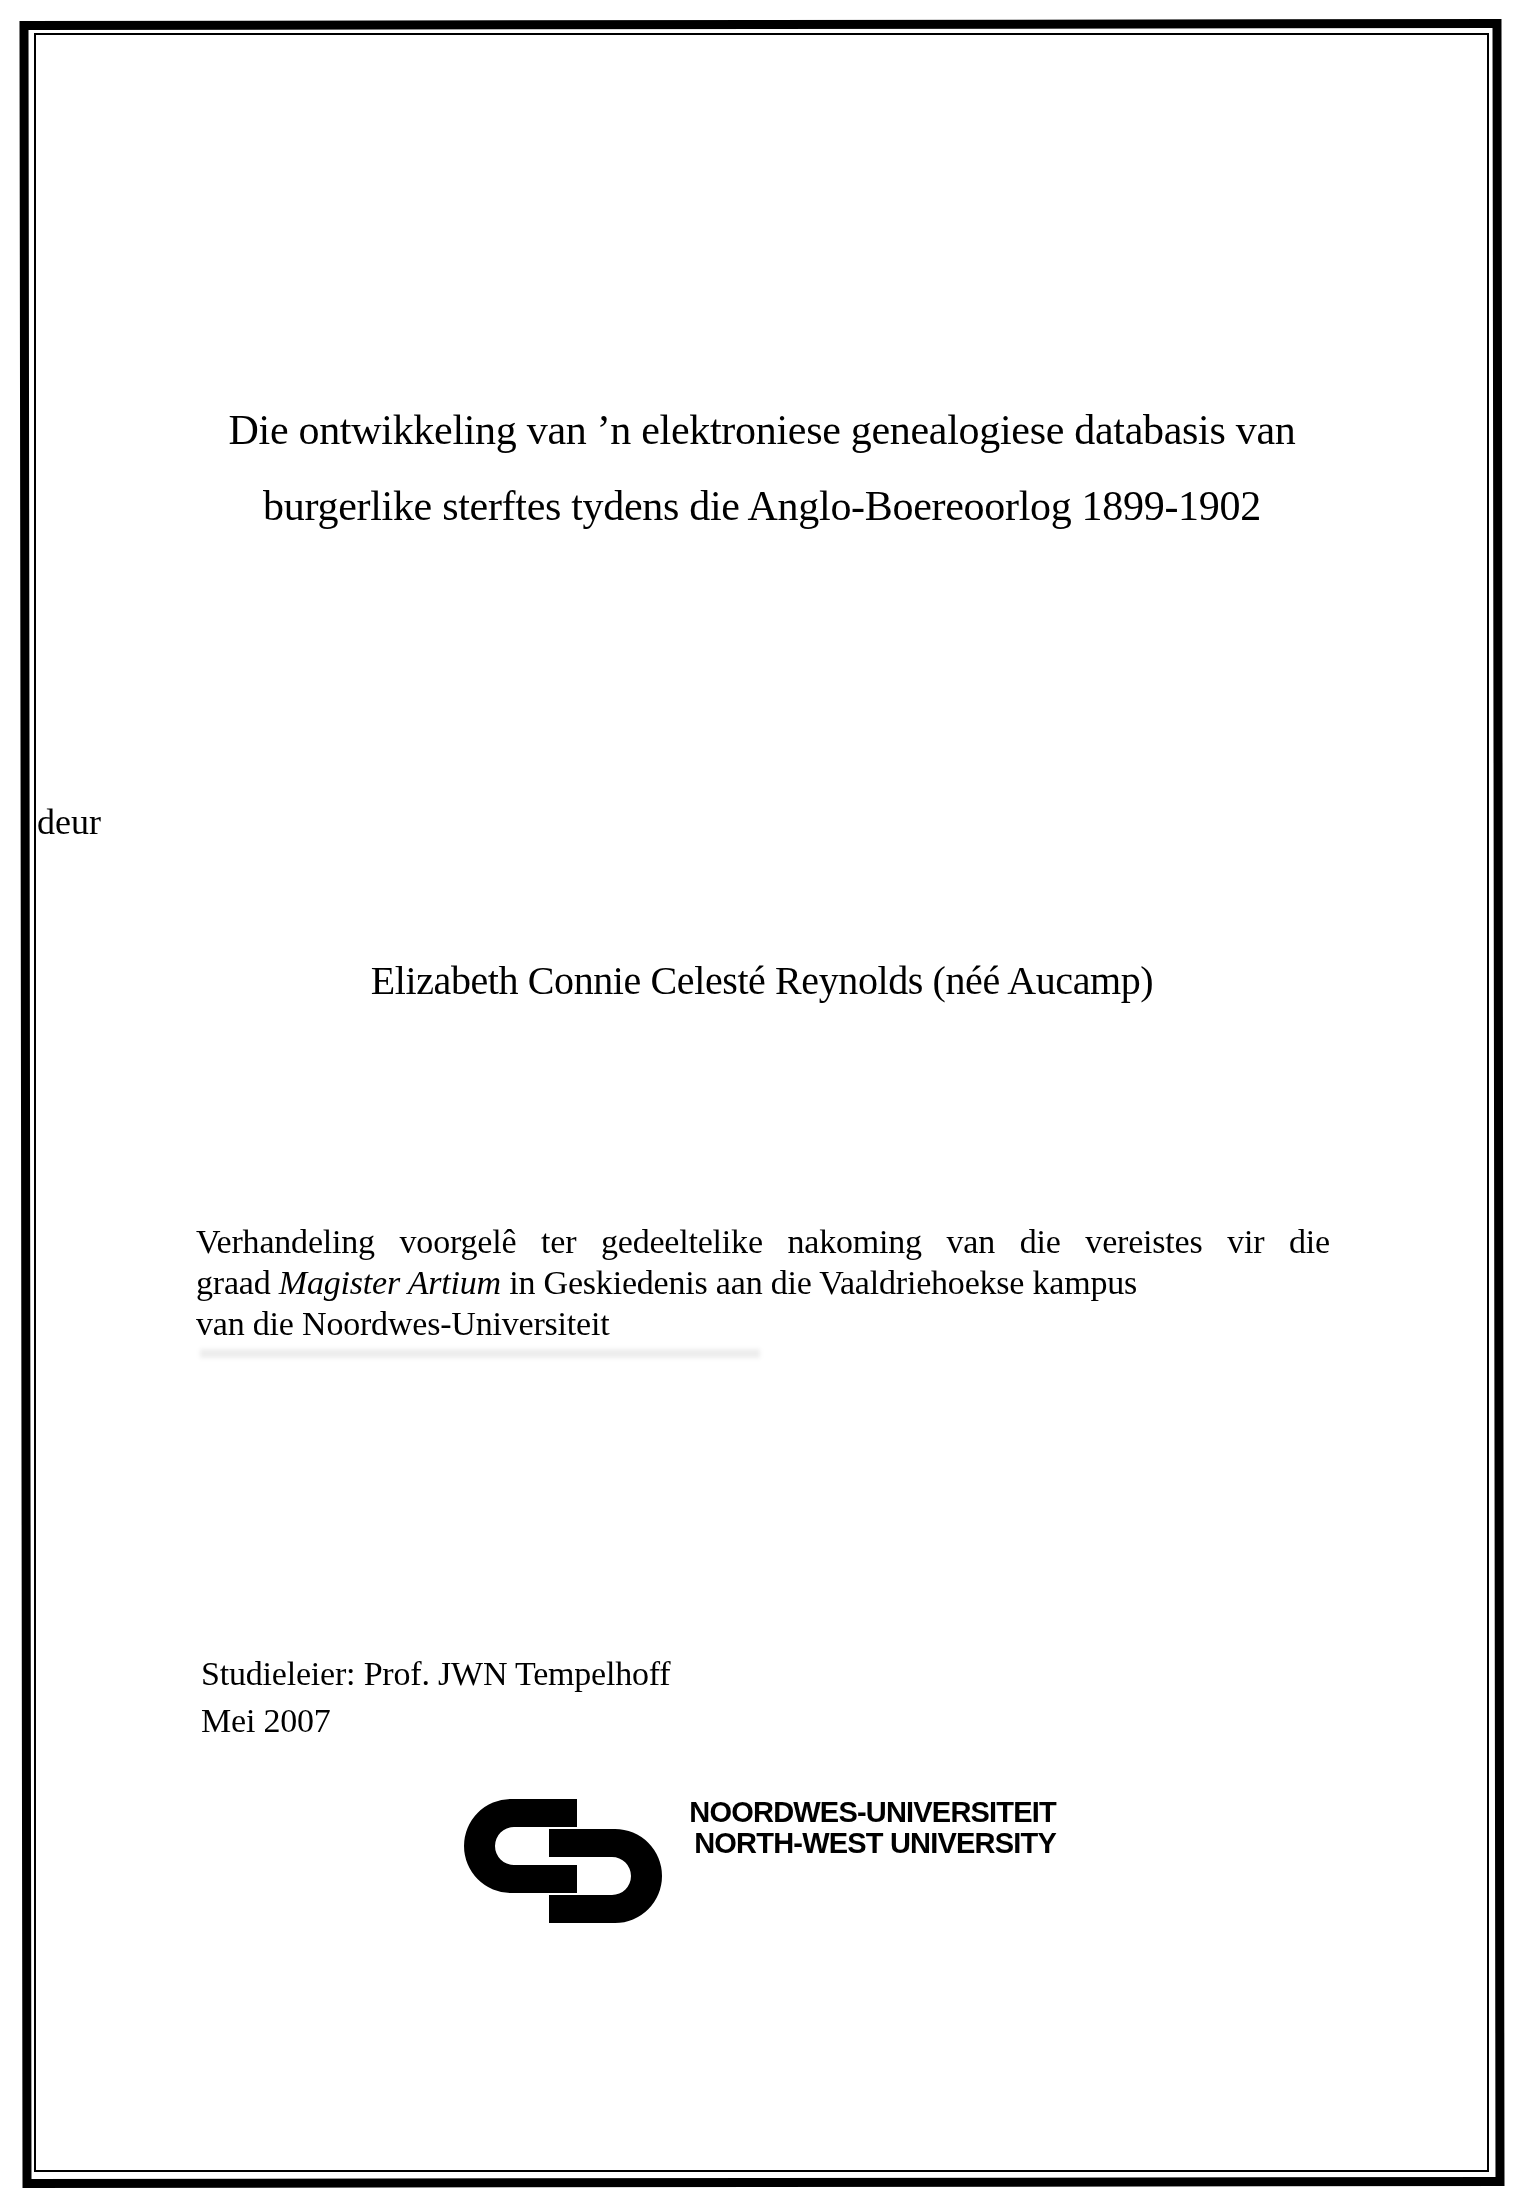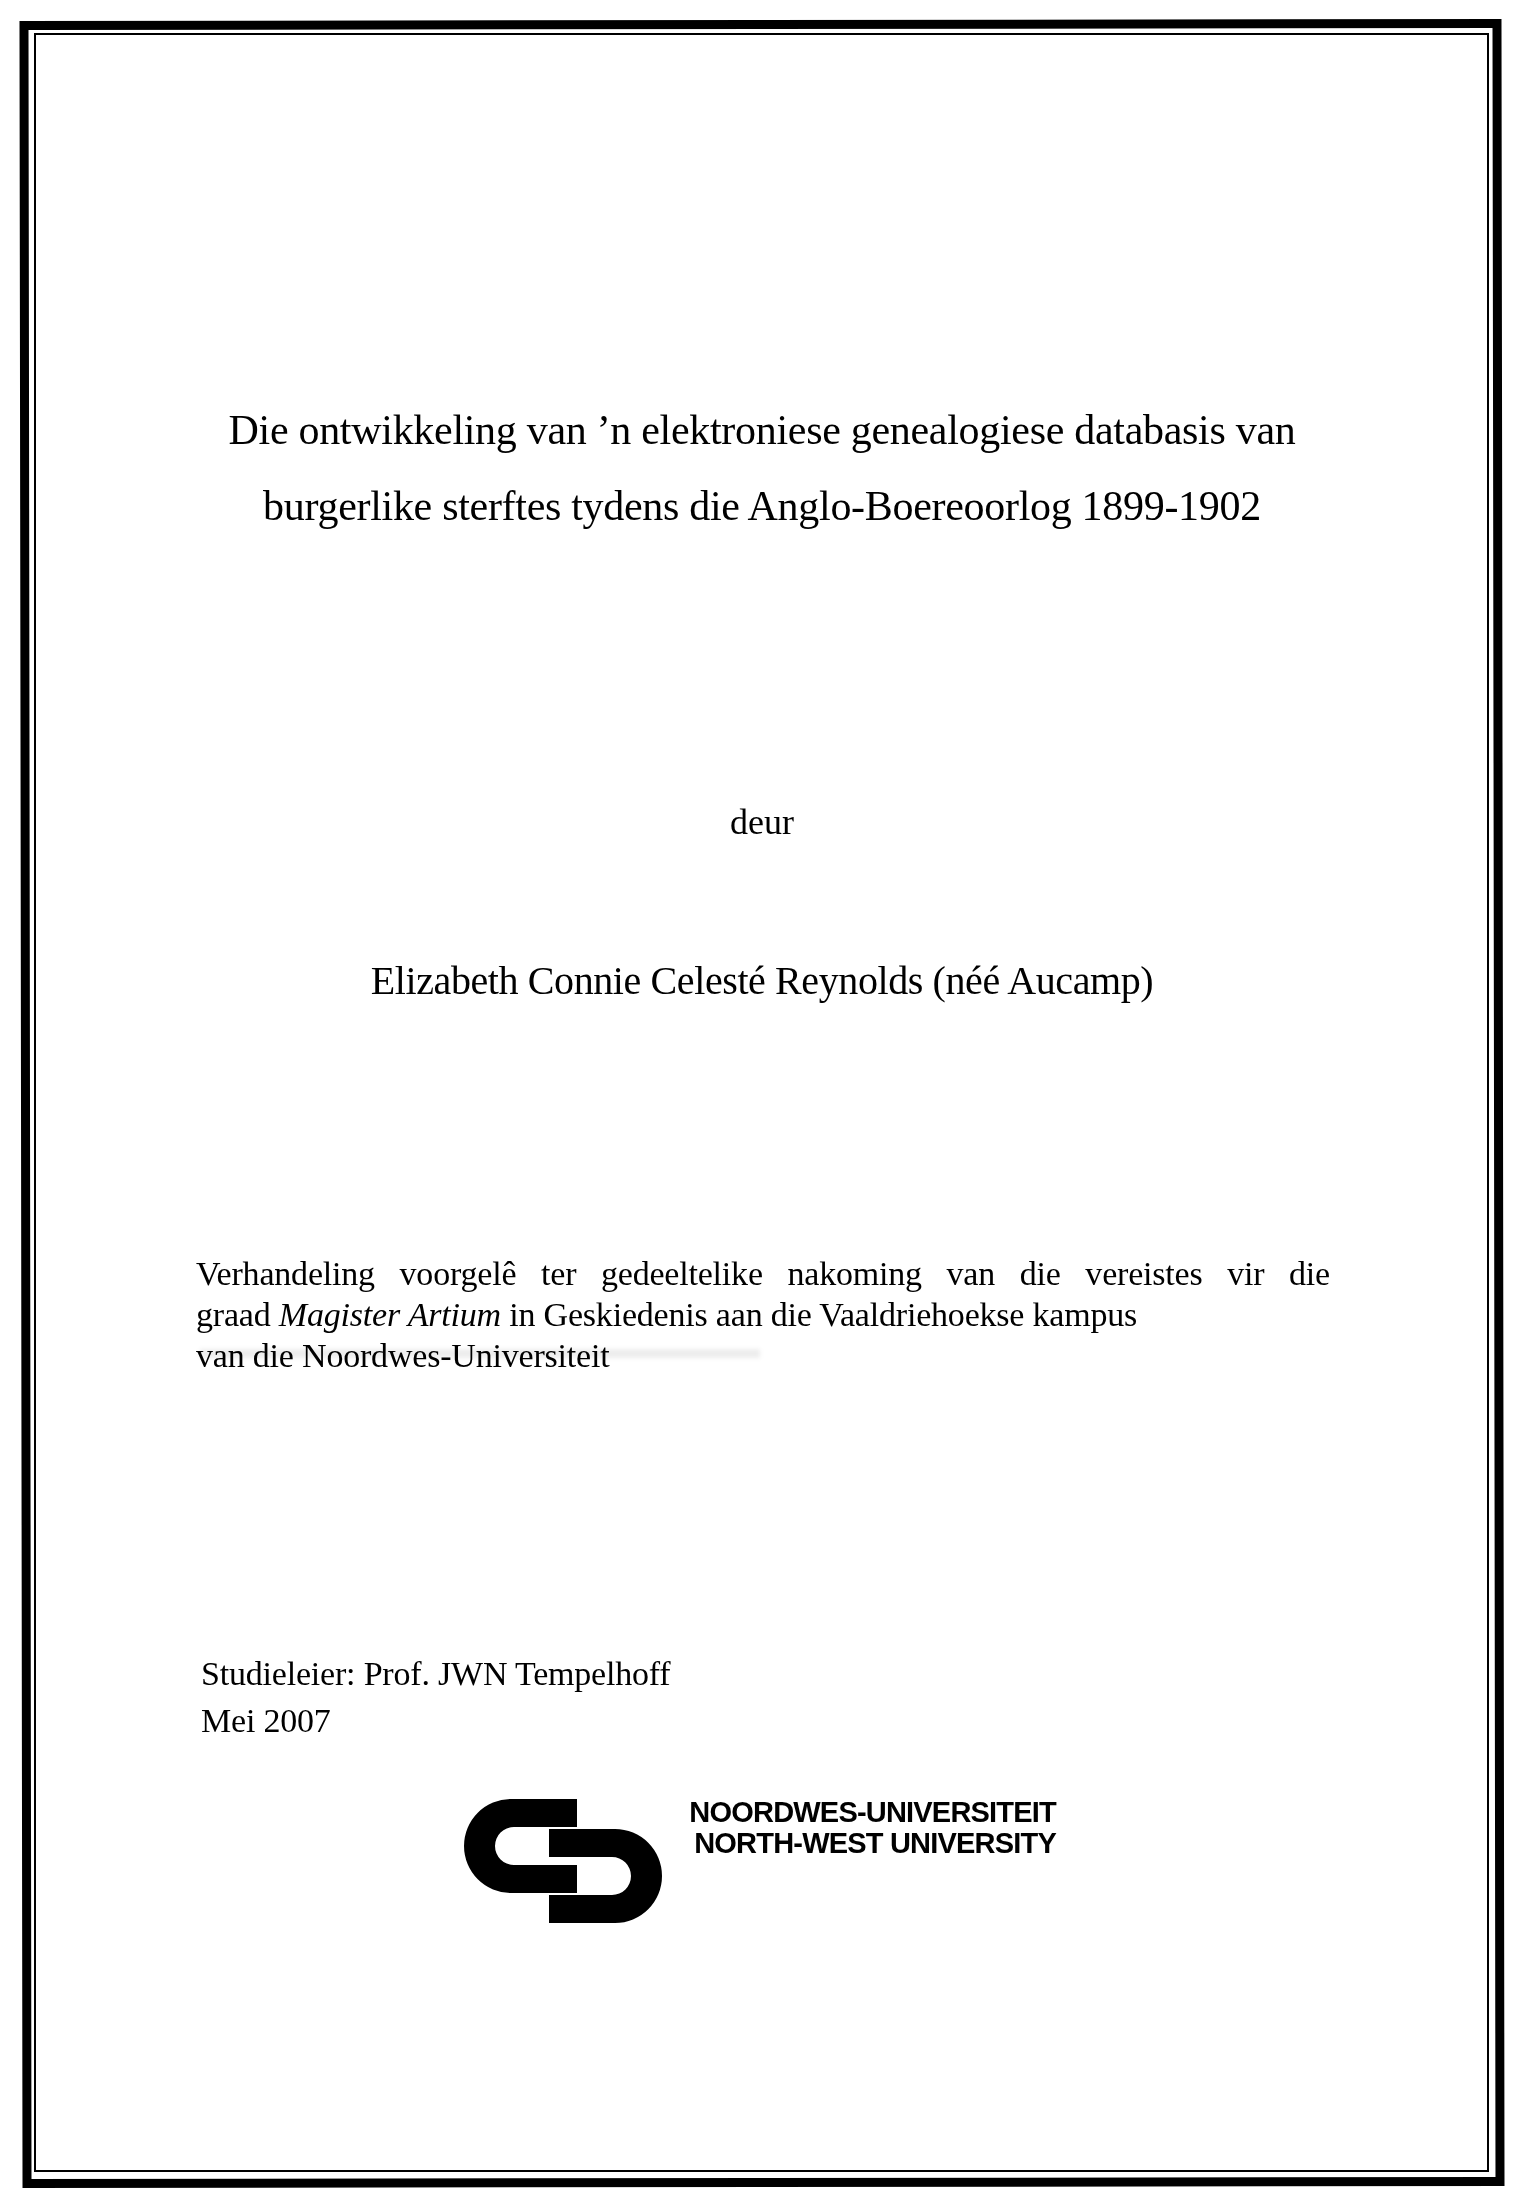--- a/index.html
+++ b/index.html
@@ -34,21 +34,21 @@
     left: 37px; width: 1450px; top: 392px;
     text-align: center;
     font-size: 42px;
     line-height: 76px;
     letter-spacing: -0.3px;
   }
 
   .byline {
     position: absolute;
     left: 37px; width: 1450px; top: 800px;
-    text-align: center;
+    text-align: left;
     font-size: 36px;
     line-height: 44px;
   }
 
   .author {
     position: absolute;
     left: 37px; width: 1450px; top: 953px;
     text-align: center;
     font-size: 40px;
     line-height: 56px;
@@ -59,21 +59,20 @@
     position: absolute;
     left: 196px; top: 1221px;
     width: 1134px;
     font-size: 34px;
     line-height: 41px;
     letter-spacing: -0.2px;
   }
   .degree-statement .justified {
     text-align: justify;
     text-align-last: justify;
-    margin-top: 32px;
   }
   .degree-statement .italic { font-style: italic; }
 
   .bleed-artifact {
     position: absolute;
     left: 200px; top: 1349px;
     width: 560px; height: 9px;
     background: rgba(0,0,0,0.07);
     filter: blur(2px);
   }

